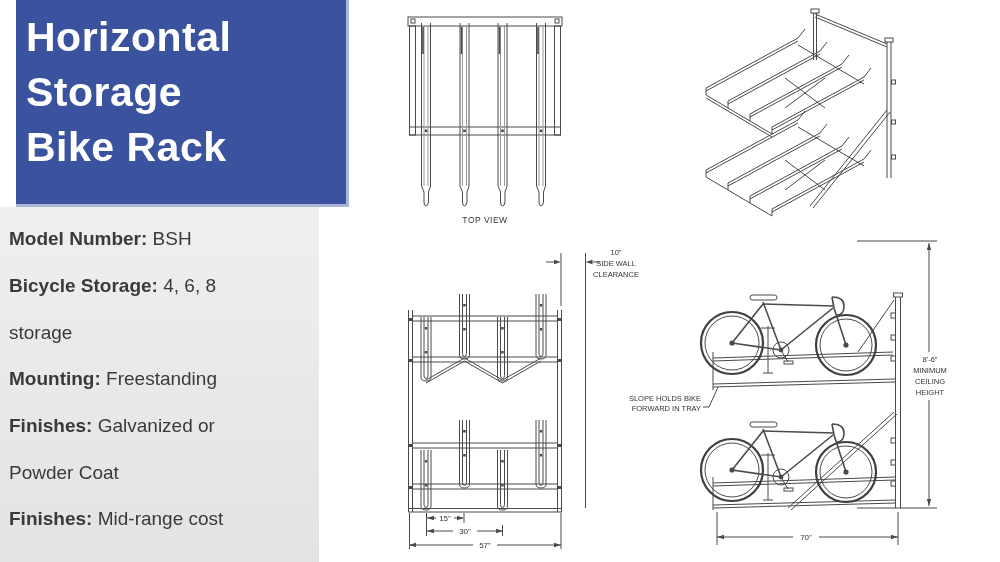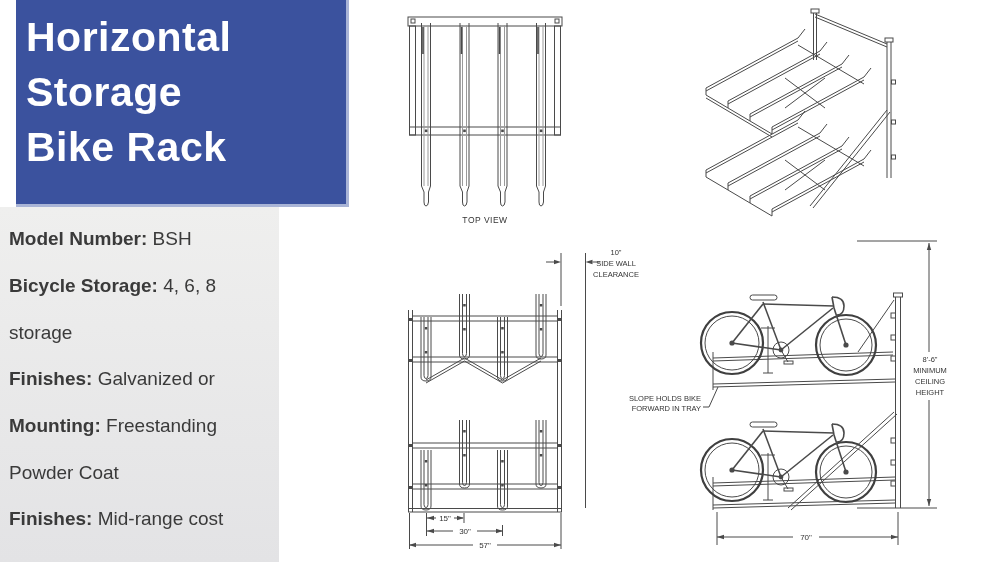--- a/index.html
+++ b/index.html
@@ -6,21 +6,21 @@
   .stage{position:relative;width:1000px;height:562px;background:#fff;overflow:hidden;
          font-family:"Liberation Sans",sans-serif;}
   
   .title-block{position:absolute;left:0;top:0;width:333px;height:207px;box-sizing:border-box;
        background:var(--header-bg,#3b529e);
        border-right:3px solid var(--header-edge,#a9b4d6);
        border-bottom:3px solid var(--header-edge,#a9b4d6);
        padding:10px 12px 0 10px;margin-left:16px;}
   .title-line{color:var(--title,#fff);font-weight:bold;font-size:41px;line-height:55px;
        letter-spacing:.5px;white-space:nowrap;}
-  .spec-panel{position:absolute;left:0;top:207px;width:279px;height:355px;box-sizing:border-box;
+  .spec-panel{position:absolute;left:0;top:207px;width:319px;height:355px;box-sizing:border-box;
        background:linear-gradient(180deg,var(--panel-top,#efefee),var(--panel-bottom,#e3e3e5));
        padding:18px 14px 0 9px;color:var(--ink,#3a3a3a);
        font-size:19px;line-height:27px;}
   .spec{margin:0 0 20px 0;}
   .spec b{font-weight:bold;}
   
   svg.drawings{position:absolute;left:333px;top:0;width:667px;height:562px;}
   .ln{stroke:var(--line,#4a4a4a);fill:none;stroke-width:1;}
   .ln2{stroke:var(--line,#4a4a4a);fill:none;stroke-width:1.6;}
   .lite{stroke:var(--line-light,#9a9a9a);fill:none;stroke-width:1;}
@@ -344,27 +344,27 @@
       <b>Model Number:</b>
       <span>BSH</span>
     </p>
     <p class="spec">
       <b>Bicycle Storage:</b>
       <span>4, 6, 8</span>
       </p>
       <div>storage</div>
     <p></p>
     <p class="spec">
+      <b>Mounting:</b>
+      <span>Freestanding</span>
+    </p>
+    <p class="spec">
       <b>Finishes:</b>
       <span>Galvanized or</span>
       </p>
-    <p class="spec">
-      <b>Mounting:</b>
-      <span>Freestanding</span>
-    </p>
       <div>Powder Coat</div>
     <p></p>
     <p class="spec">
       <b>Finishes:</b>
       <span>Mid-range cost</span>
       </p>
     <p></p>
   </section>
 
 </div>

